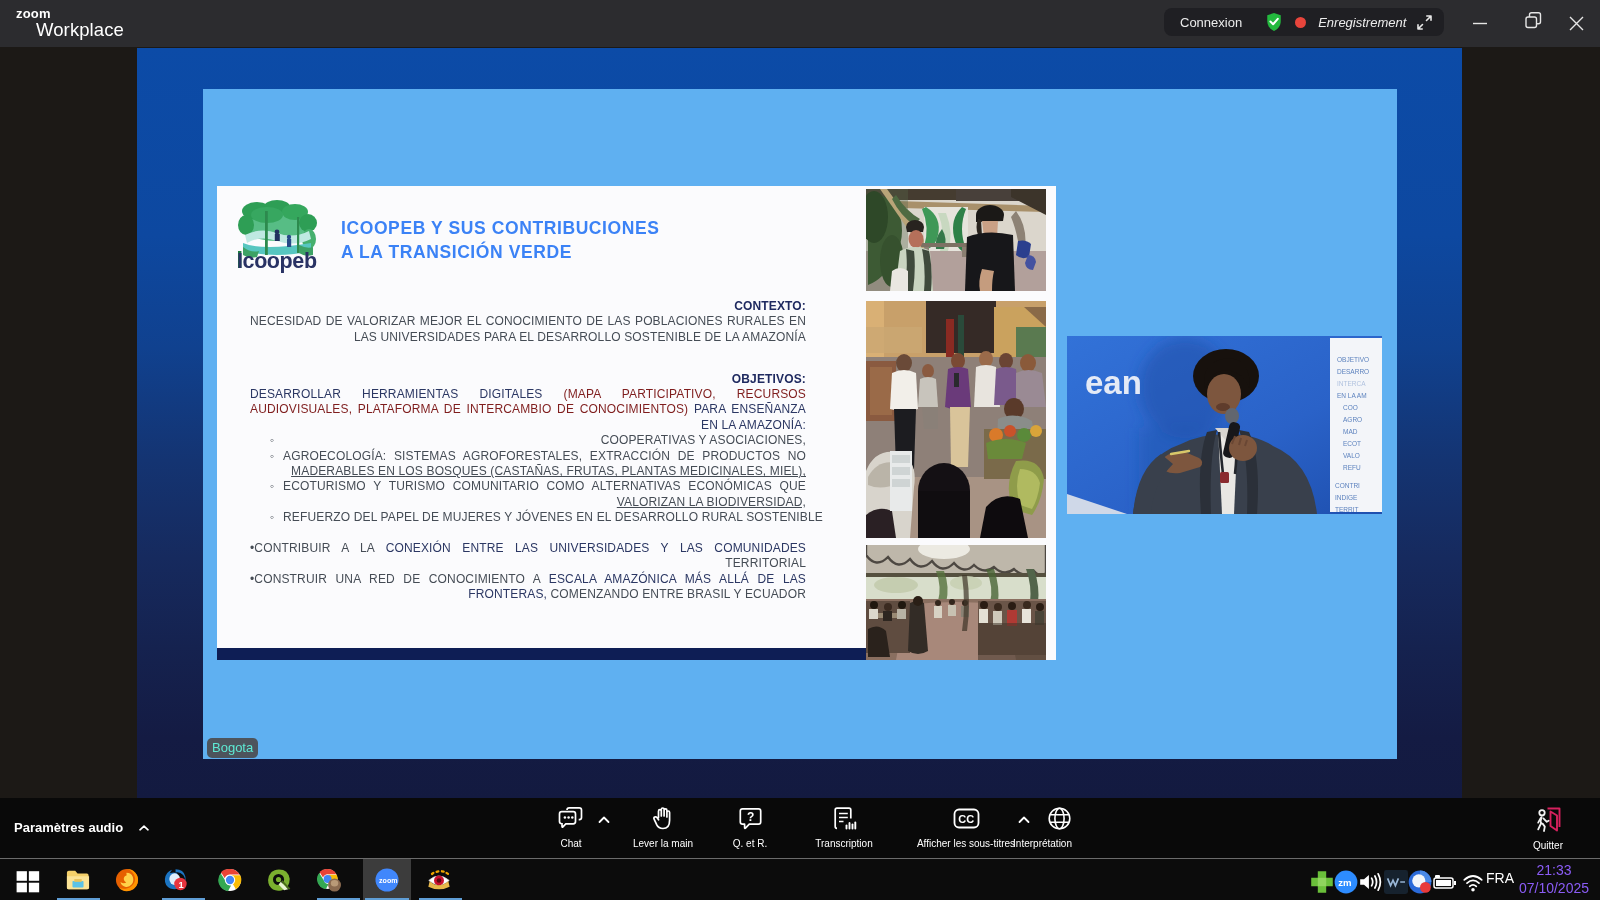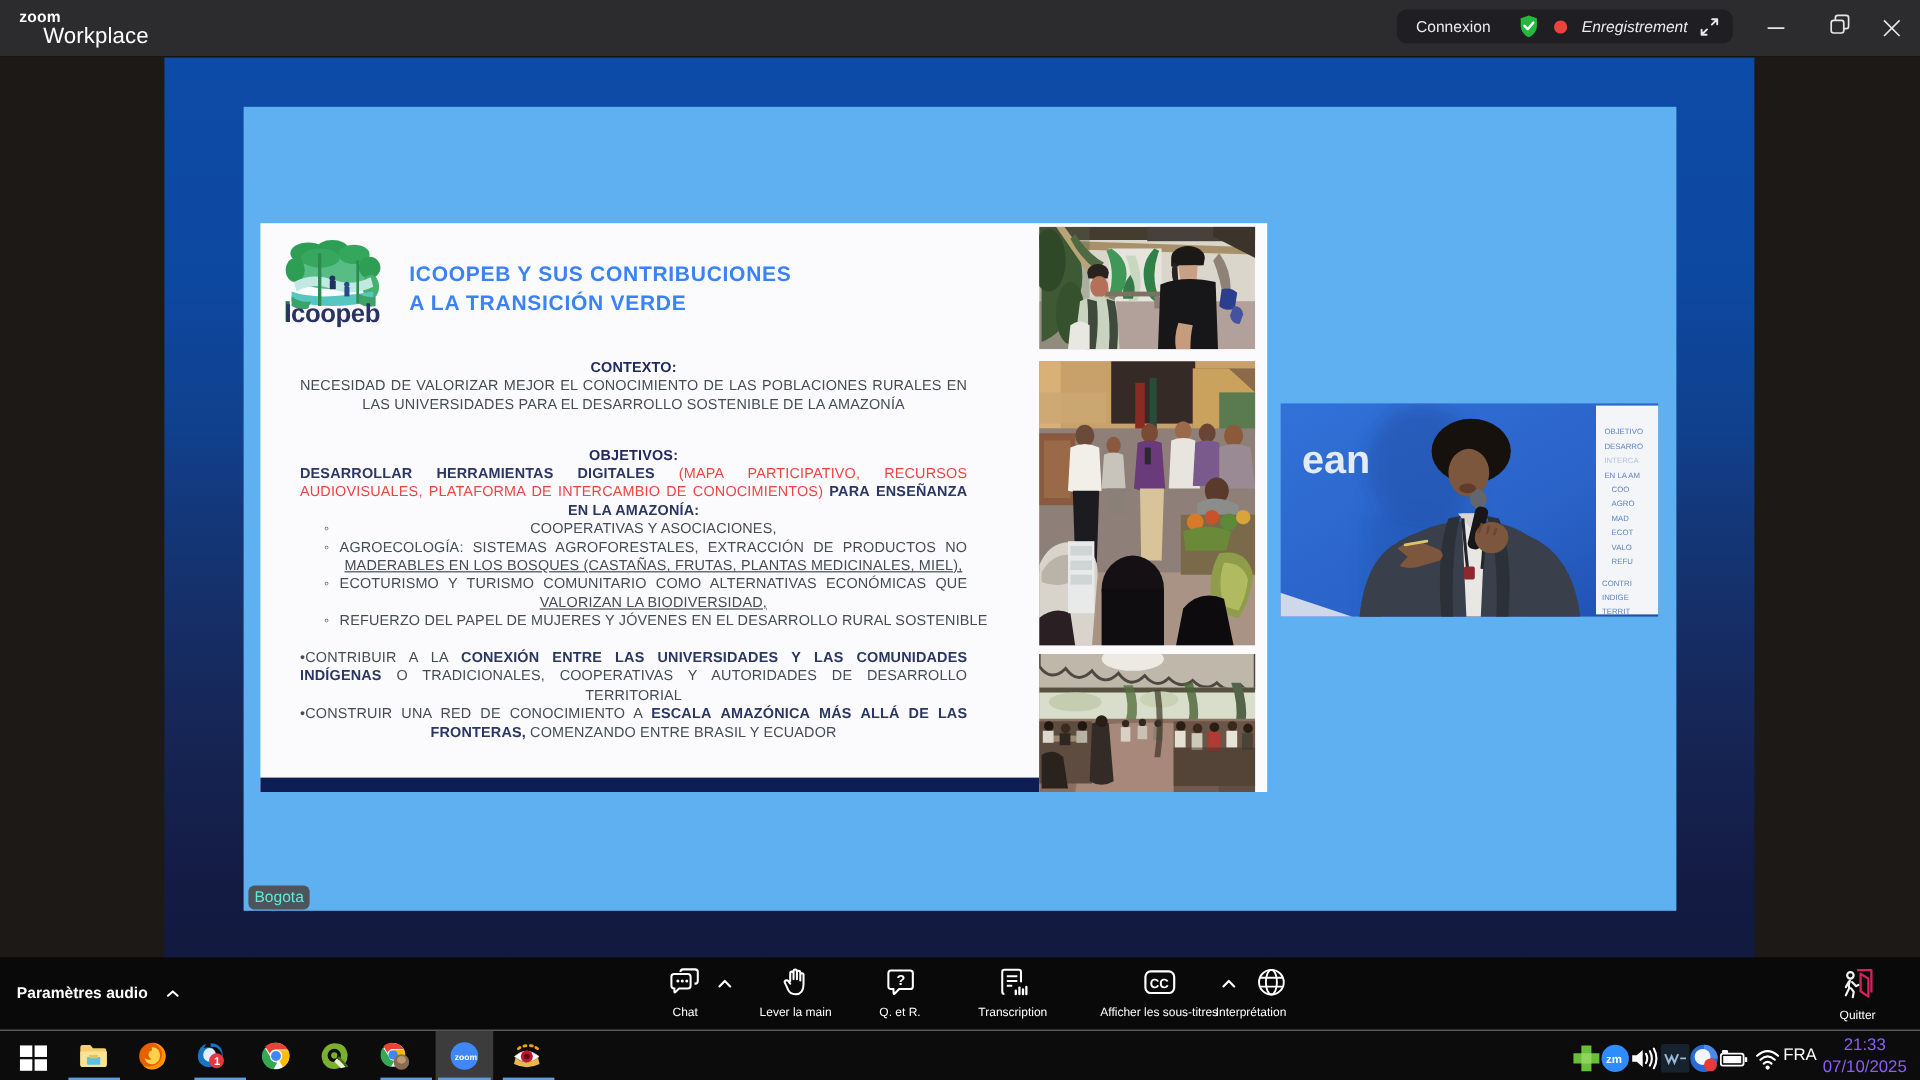--- a/index.html
+++ b/index.html
@@ -21,24 +21,24 @@
   #screen { position:absolute; left:137px; top:1px; width:1325px; height:750px;
             background:
               linear-gradient(180deg, #0c4ba7 0%, #0d48a0 25%, #10418f 40%, #143472 55%, #162a5e 68%, #15224f 80%, #141b43 92%, #131a40 100%); }
   #slide { position:absolute; left:66px; top:41px; width:1194px; height:670px; background:#5fb0f1; }
   #whitebox { position:absolute; left:14px; top:97px; width:839px; height:474px; background:#fbfbfd; }
   #navybar { position:absolute; left:0px; top:462px; width:649px; height:12px; background:#0e1e55; }
 
   
   #slidetext { position:absolute; left:33px; top:113px; width:556px; color:#454c55; font-size:12px; line-height:15.4px; letter-spacing:0.15px; }
   .ln { text-align:justify; text-align-last:justify; white-space:nowrap; }
-  .lnl { text-align:center; white-space:nowrap; }
+  .lnl { text-align:right; white-space:nowrap; }
   .hd { color:#1f2a60; font-weight:bold; }
-  .bd { color:#2b3763; font-weight:bold; }
-  .yg { color:#ef4444; }
+  .bd { color:#2b3763; font-weight:normal; }
+  .yg { color:#7f1d1d; }
   .sp { height:15.4px; }
   .bull { position:relative; padding-left:33px; }
   .bull .bu { position:absolute; left:20px; }
   .bullw { padding-left:33px;text-decoration:underline; }
 
   #slidetitle { position:absolute; left:124px; top:30px; width:560px; color:#3b82f6; font-weight:bold; font-size:17.5px; line-height:24px; letter-spacing:0.6px; }
 
   
   #bogota { position:absolute; left:4px; top:649px; background:#4d545c; color:#5eead4; font-size:13px; line-height:20px; padding:0 5px; border-radius:5px; }
 
@@ -127,21 +127,20 @@
           <div class="ln"><span class="yg">AUDIOVISUALES,</span> <span class="yg">PLATAFORMA</span> <span class="yg">DE</span> <span class="yg">INTERCAMBIO</span> <span class="yg">DE</span> <span class="yg">CONOCIMIENTOS)</span> <span class="bd">PARA</span> <span class="bd">ENSEÑANZA</span></div>
           <div class="lnl bd">EN LA AMAZONÍA:</div>
           <div class="lnl bull"><span class="bu">◦</span>COOPERATIVAS Y ASOCIACIONES,</div>
           <div class="ln bull"><span class="bu">◦</span>AGROECOLOGÍA: SISTEMAS AGROFORESTALES, EXTRACCIÓN DE PRODUCTOS NO</div>
           <div class="lnl bullw">MADERABLES EN LOS BOSQUES (CASTAÑAS, FRUTAS, PLANTAS MEDICINALES, MIEL),</div>
           <div class="ln bull"><span class="bu">◦</span>ECOTURISMO Y TURISMO COMUNITARIO COMO ALTERNATIVAS ECONÓMICAS QUE</div>
           <div class="lnl bullw">VALORIZAN LA BIODIVERSIDAD,</div>
           <div class="lnl bull"><span class="bu">◦</span>REFUERZO DEL PAPEL DE MUJERES Y JÓVENES EN EL DESARROLLO RURAL SOSTENIBLE</div>
           <div class="sp"></div>
           <div class="ln">•CONTRIBUIR A LA <span class="bd">CONEXIÓN</span> <span class="bd">ENTRE</span> <span class="bd">LAS</span> <span class="bd">UNIVERSIDADES</span> <span class="bd">Y</span> <span class="bd">LAS</span> <span class="bd">COMUNIDADES</span></div>
-          <div class="ln"><span class="bd">INDÍGENAS</span> <span> </span> O TRADICIONALES, COOPERATIVAS Y AUTORIDADES DE DESARROLLO</div>
           <div class="lnl">TERRITORIAL</div>
           <div class="ln">•CONSTRUIR UNA RED DE CONOCIMIENTO A <span class="bd">ESCALA</span> <span class="bd">AMAZÓNICA</span> <span class="bd">MÁS</span> <span class="bd">ALLÁ</span> <span class="bd">DE</span> <span class="bd">LAS</span></div>
           <div class="lnl"><span class="bd">FRONTERAS,</span> COMENZANDO ENTRE BRASIL Y ECUADOR</div>
         </div>
 
         <div id="navybar"></div>
 
         <svg class="abs" style="left:649px; top:3px;" width="180" height="102" viewBox="0 0 180 102">
           <rect width="180" height="102" fill="#dbd6cc"></rect>
           <rect x="0" y="62" width="180" height="40" fill="#b2a09b"></rect>

